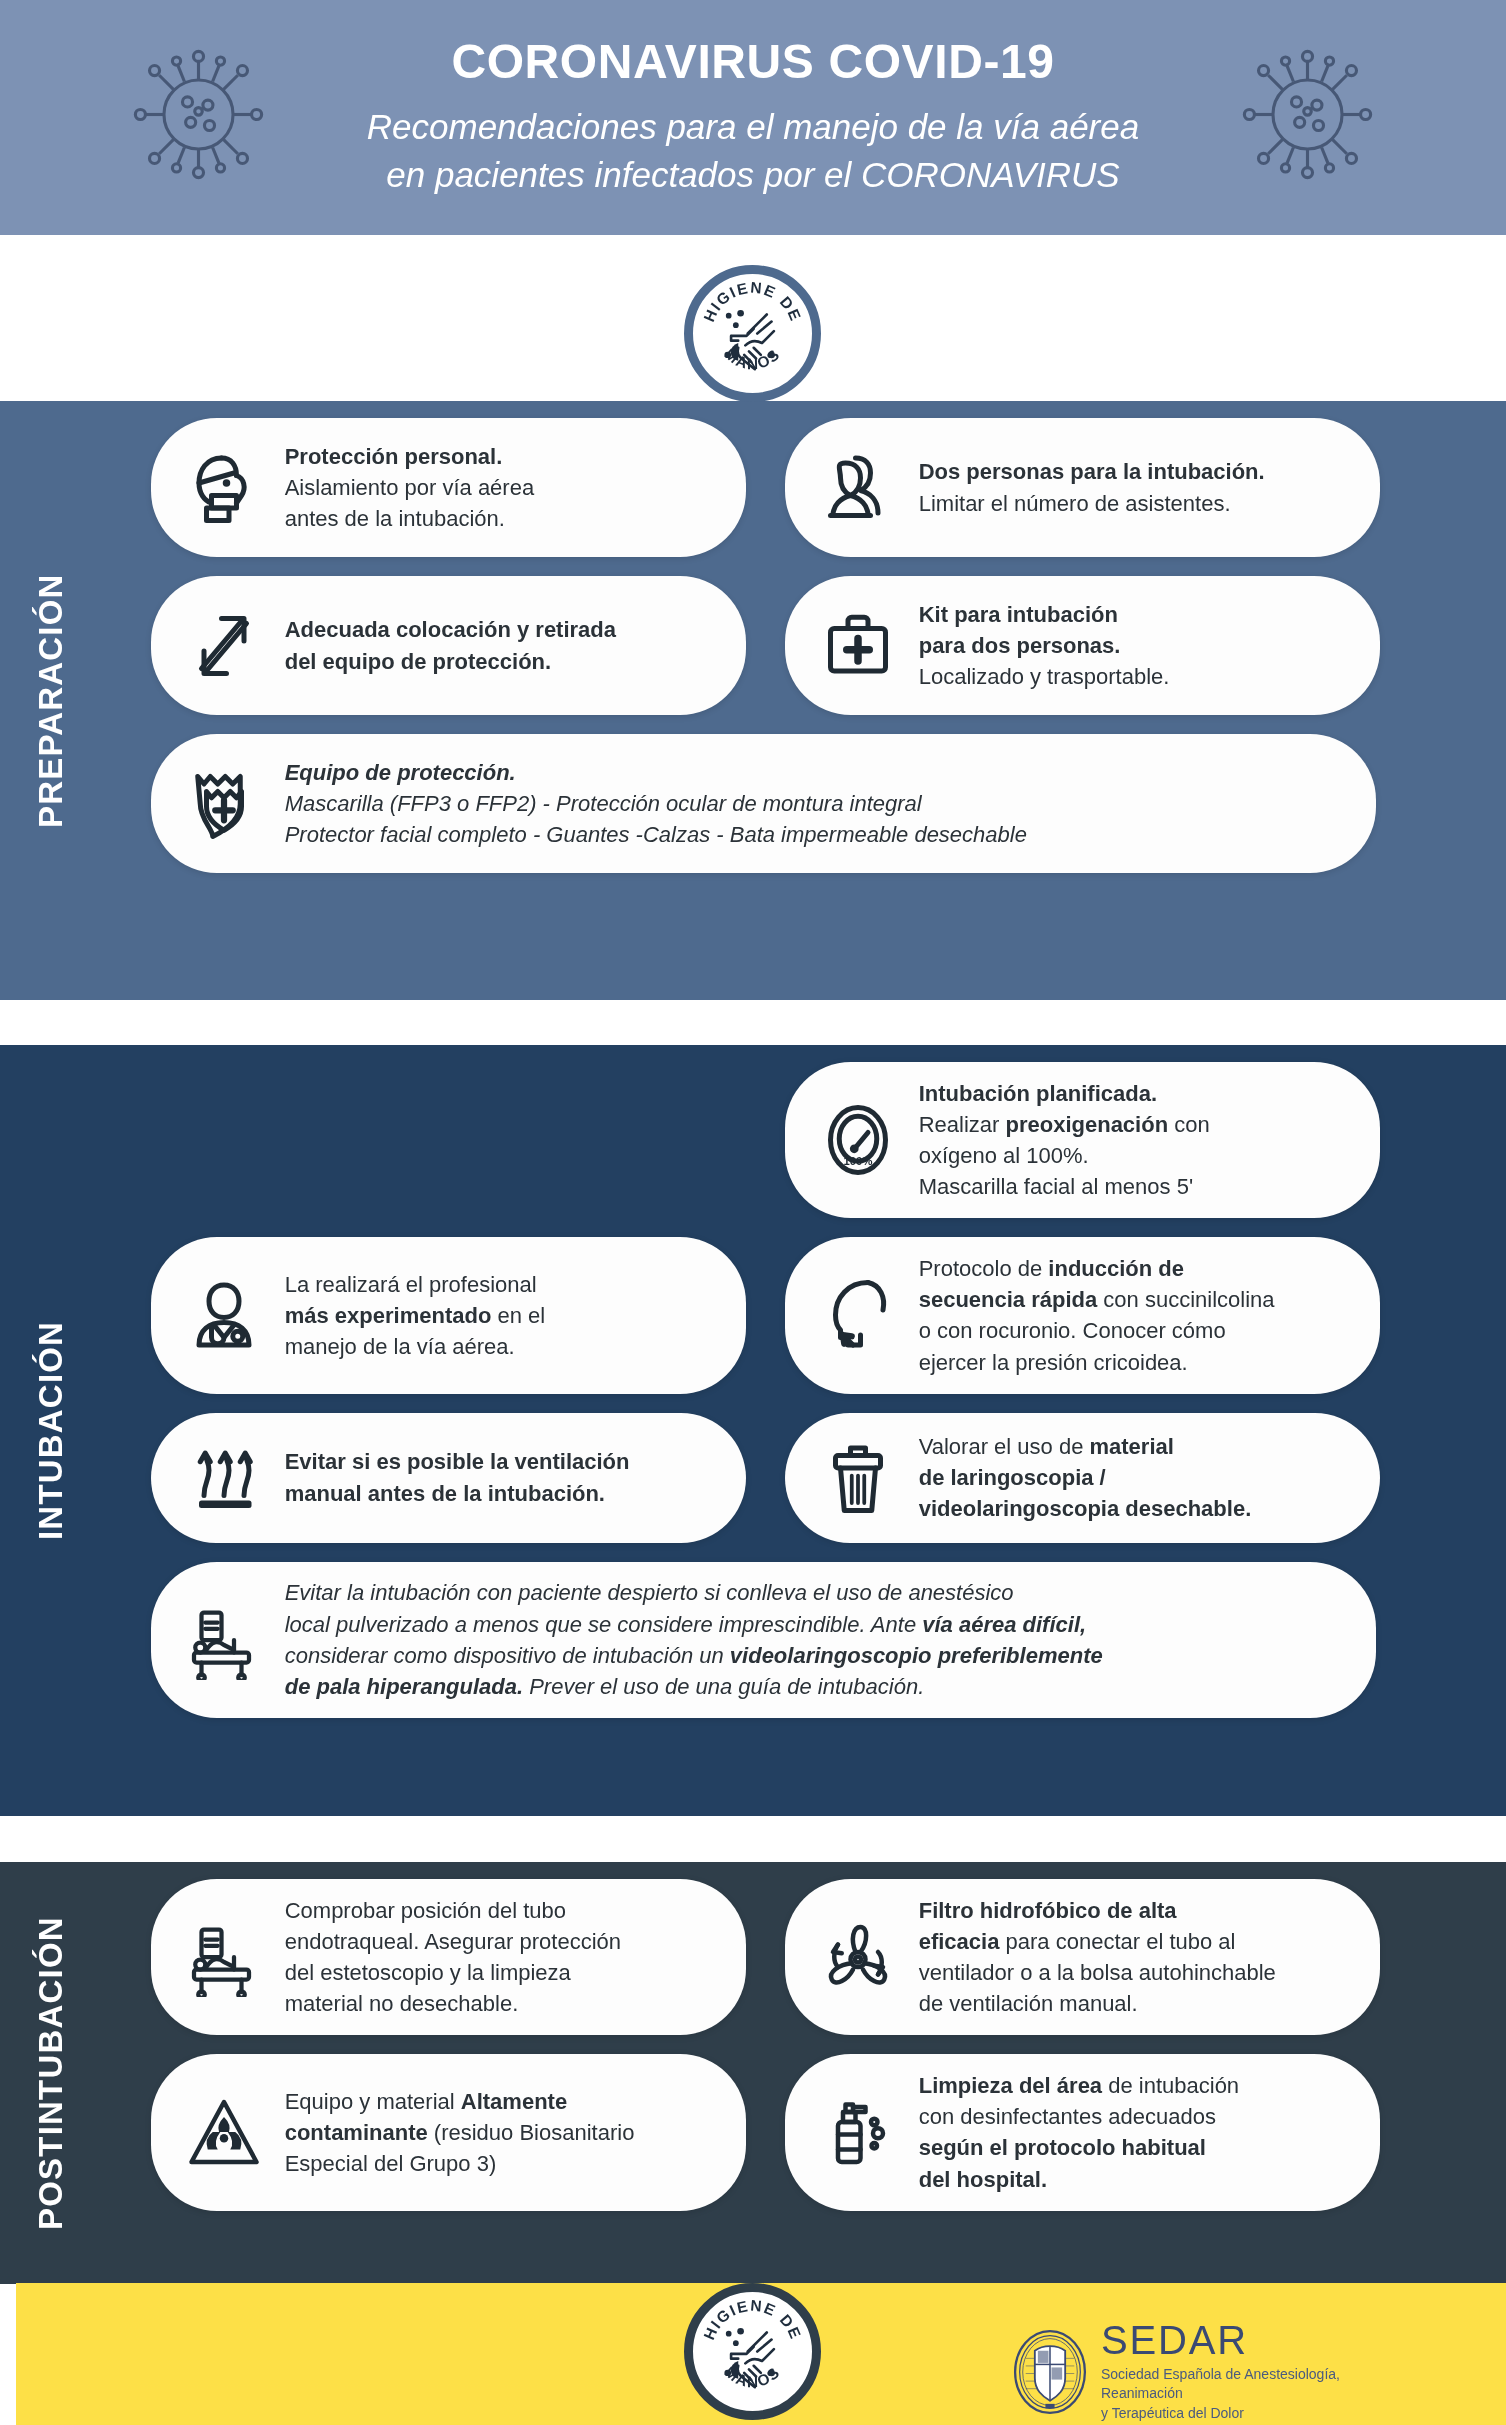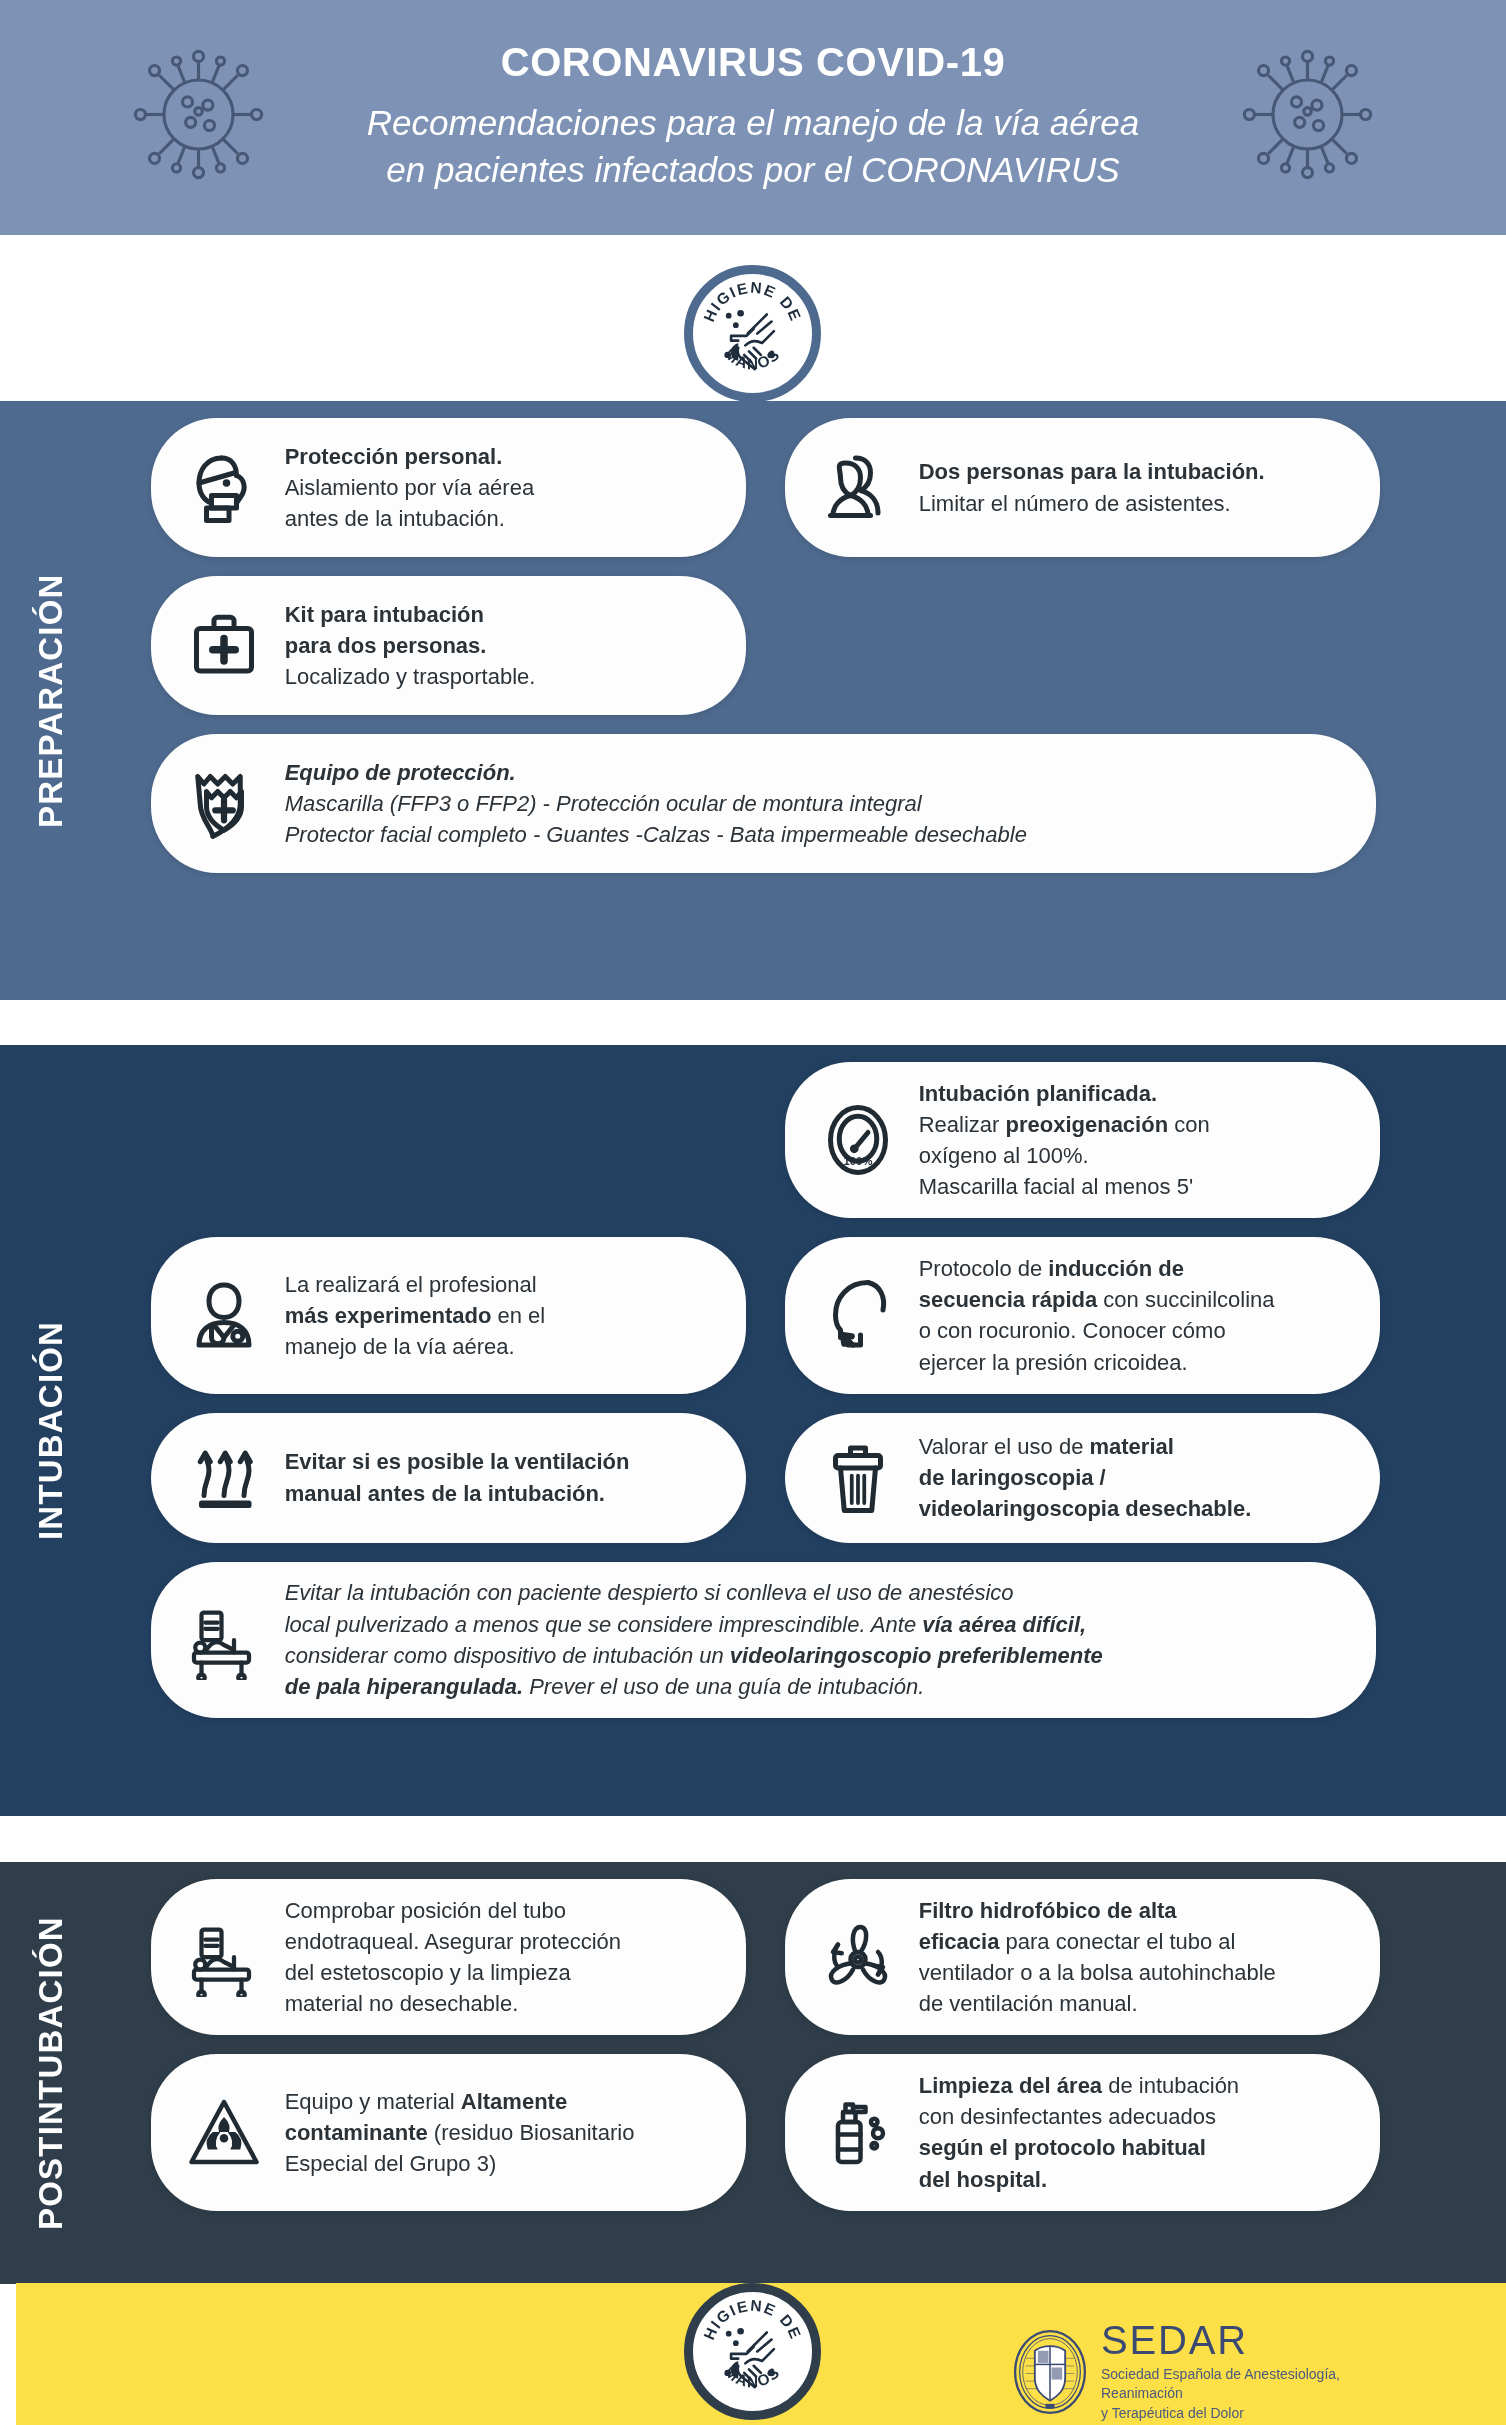--- a/index.html
+++ b/index.html
@@ -18,21 +18,21 @@
     left: 0; top: 0;
     width: 1506px; height: 235px;
     background: #7d92b4;
     display: flex;
     align-items: center;
     justify-content: center;
   }
   .header-inner { text-align: center; }
   .header-title {
     color: #ffffff;
-    font-size: 40px;
+    font-size: 48px;
     font-weight: 700;
     letter-spacing: 0.6px;
     line-height: 1.05;
   }
   .header-sub {
     color: #ffffff;
     font-size: 35px;
     font-style: italic;
     font-weight: 400;
     line-height: 1.35;
@@ -315,20 +315,34 @@
           </svg>
         </span>
         <div class="card-text">
           <div><b>Dos personas para la intubación.</b></div>
           <div>Limitar el número de asistentes.</div>
         </div>
       </div>
     </div>
 
     <div class="row">
+      <div class="card half h-tall">
+        <span class="card-icon">
+          <svg viewBox="0 0 64 64" fill="none" stroke="#1f2a33" stroke-width="4" stroke-linecap="round" stroke-linejoin="round">
+            <path d="M14 50 L46 12"></path>
+            <path d="M30 10 H48 V28"></path>
+            <path d="M50 14 L18 52"></path>
+            <path d="M34 54 H16 V36"></path>
+          </svg>
+        </span>
+        <div class="card-text">
+          <div><b>Adecuada colocación y retirada</b></div>
+          <div><b>del equipo de protección.</b></div>
+        </div>
+      </div>
 
       <div class="card half h-tall">
         <span class="card-icon">
           <svg viewBox="0 0 64 64" fill="none" stroke="#1f2a33" stroke-width="4" stroke-linecap="round" stroke-linejoin="round">
             <rect x="10" y="18" width="44" height="34" rx="3"></rect>
             <path d="M24 18 v-6 a3 3 0 0 1 3 -3 h10 a3 3 0 0 1 3 3 v6"></path>
             <path d="M32 26 v18 M23 35 h18" stroke-width="6"></path>
           </svg>
         </span>
         <div class="card-text">

